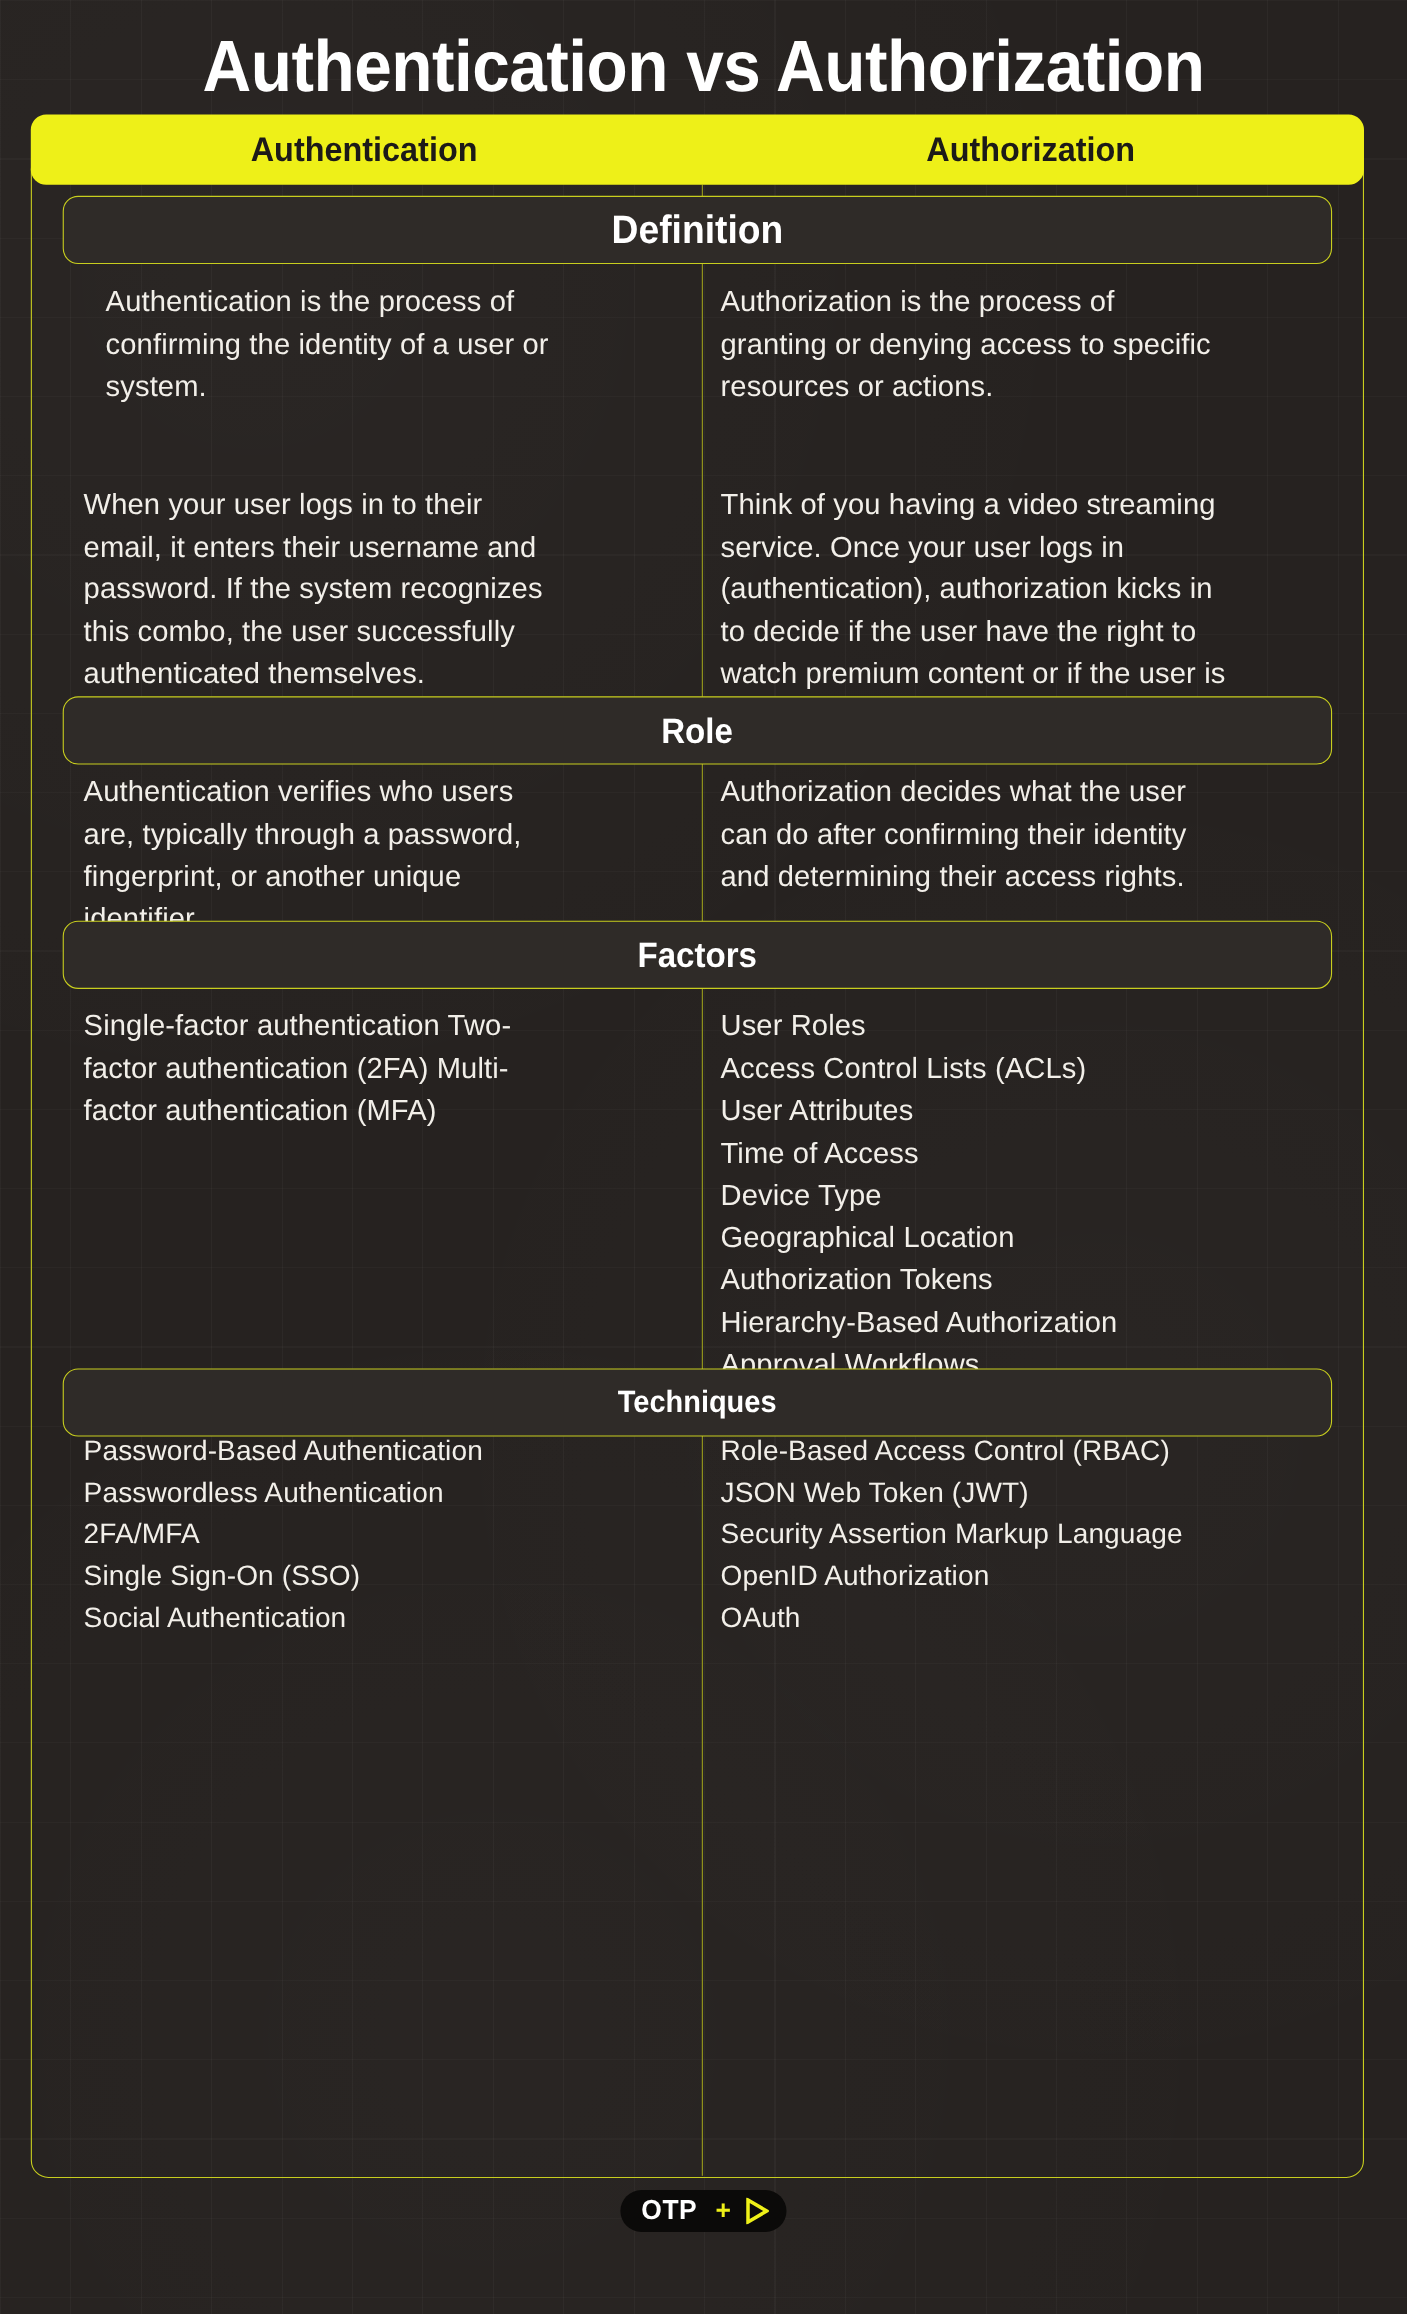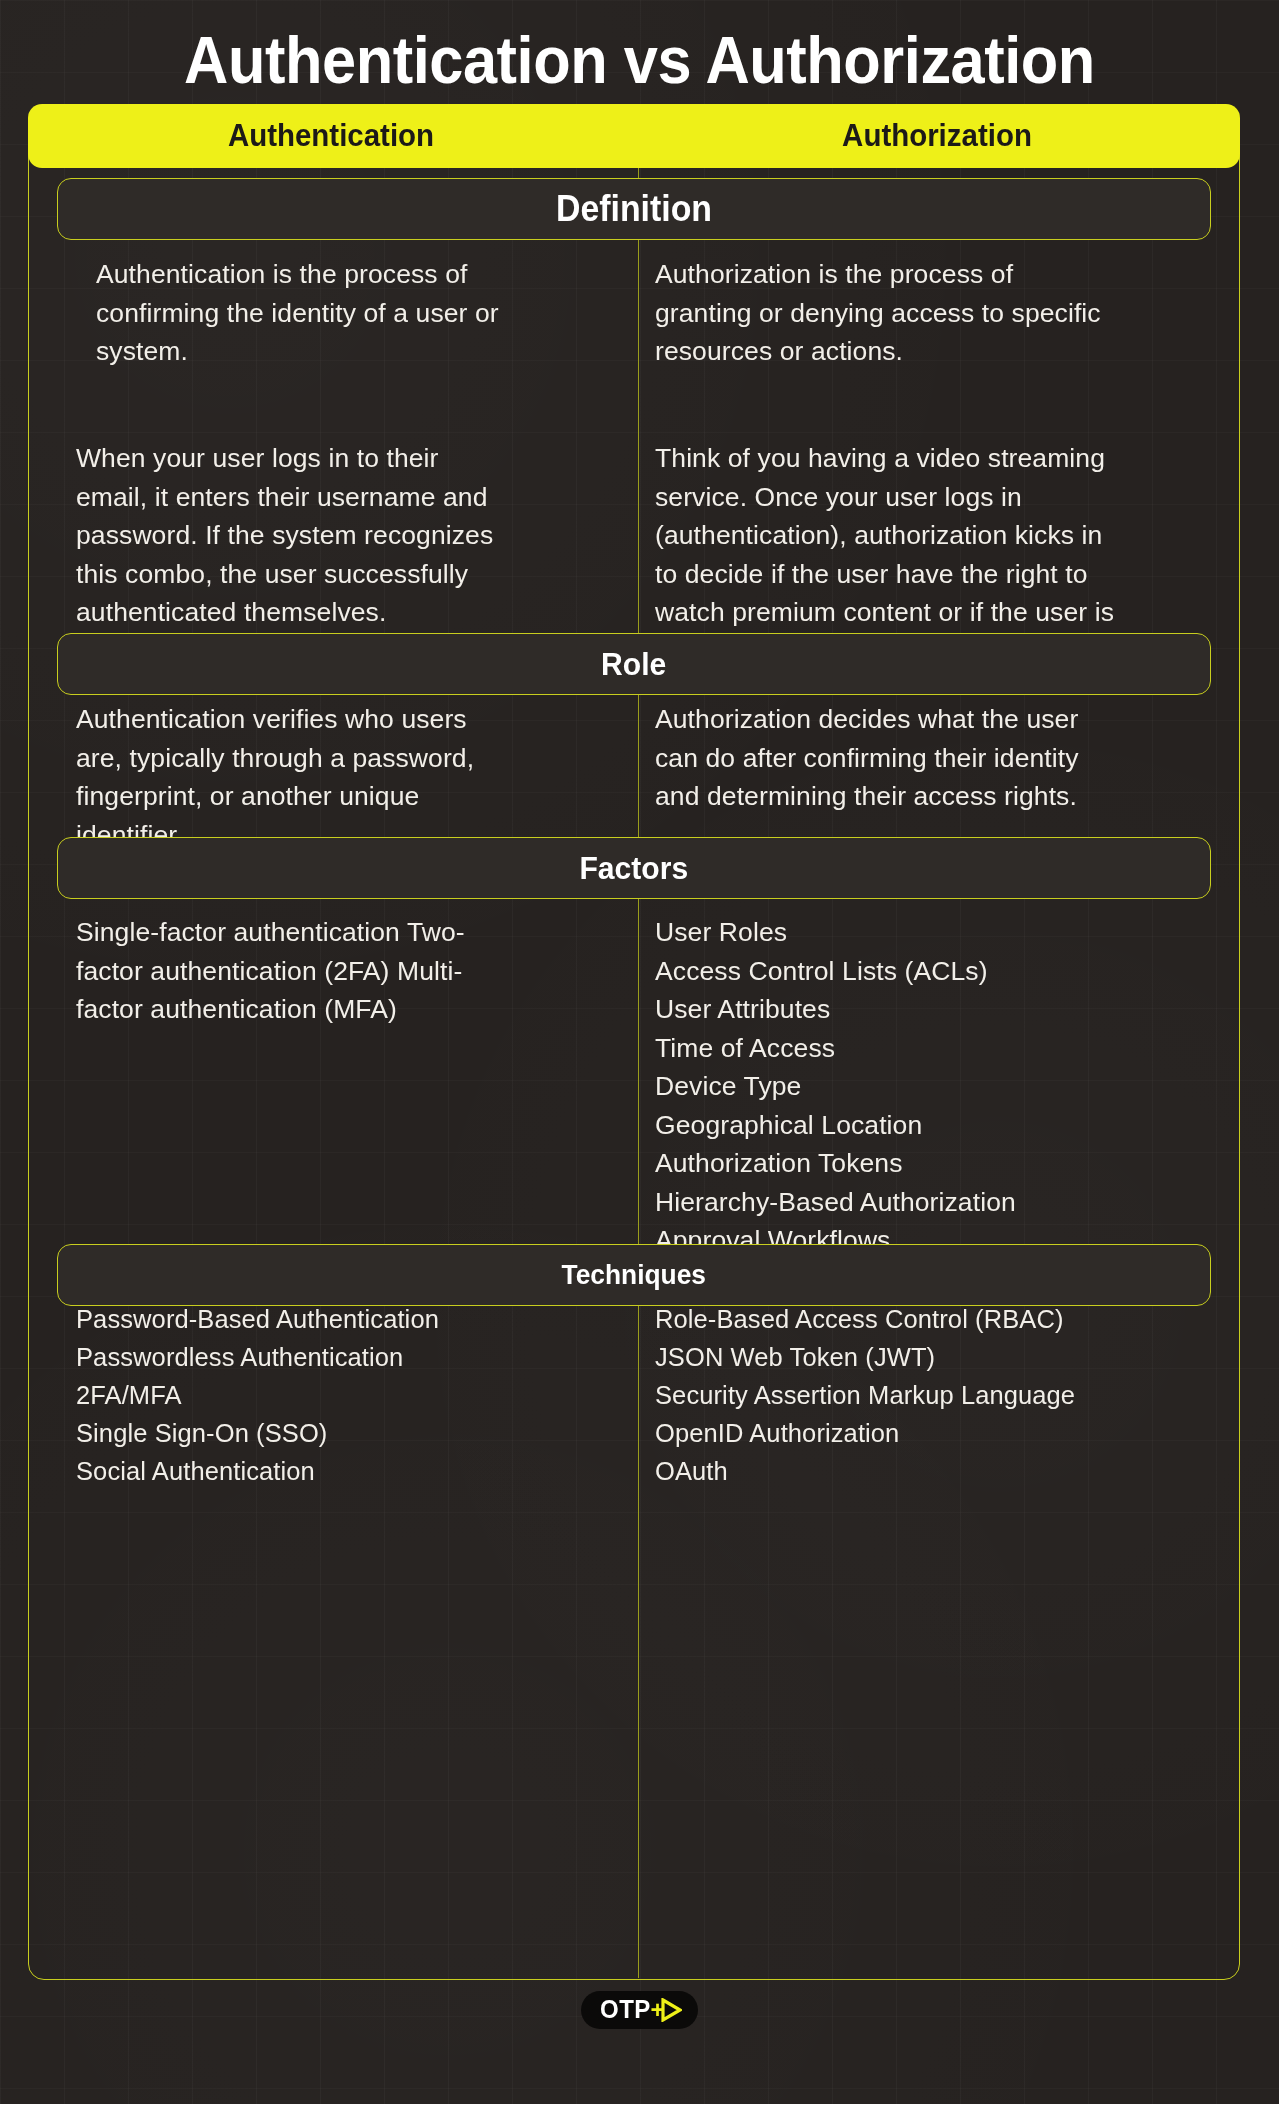--- a/index.html
+++ b/index.html
@@ -195,21 +195,21 @@
     <ul>
         <li>Role-Based Access Control (RBAC)</li>
         <li>JSON Web Token (JWT)</li>
         <li>Security Assertion Markup Language</li>
         <li>OpenID Authorization</li>
         <li>OAuth</li>
       </ul>
   </div>
 
   <div style="position:absolute; left:0; top:1991px; width:1279px; display:flex; justify-content:center; z-index:7;">
-    <div style="background:#0b0a09; border-radius:22px; padding:4px 16px 5px 18px; display:flex; align-items:center; gap:1px;">
+    <div style="background:#0b0a09; border-radius:22px; padding:4px 16px 5px 18px; display:flex; align-items:center; gap:18px;">
       <span style="color:#ffffff; font-size:25px; font-weight:bold; letter-spacing:0.5px; transform:scaleX(0.96); display:inline-block;">OTP</span>
       <span style="color:#EEF018; font-size:24px; font-weight:bold; margin-left:-2px;">+</span>
       <svg width="22" height="24" viewBox="0 0 22 24" style="margin-left:-5px; display:block;">
         <path d="M3 2 L20 12 L3 22 Z" fill="none" stroke="#EEF018" stroke-width="3.2" stroke-linejoin="miter"></path>
       </svg>
     </div>
   </div>
 
 </div>
 

